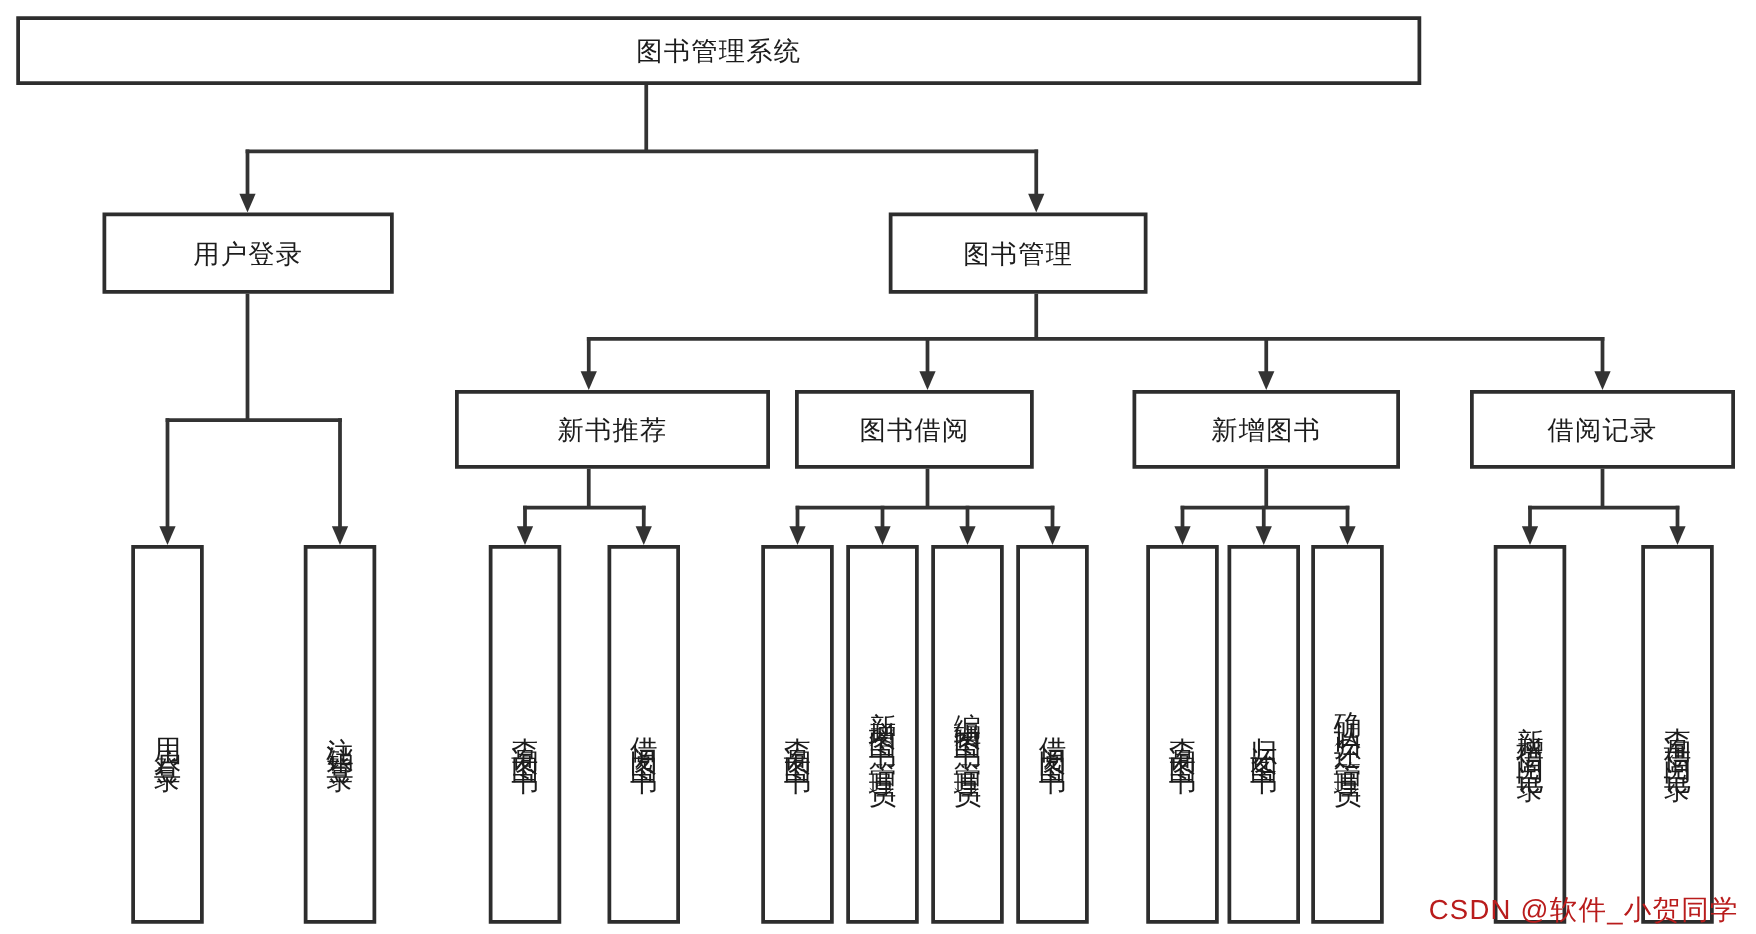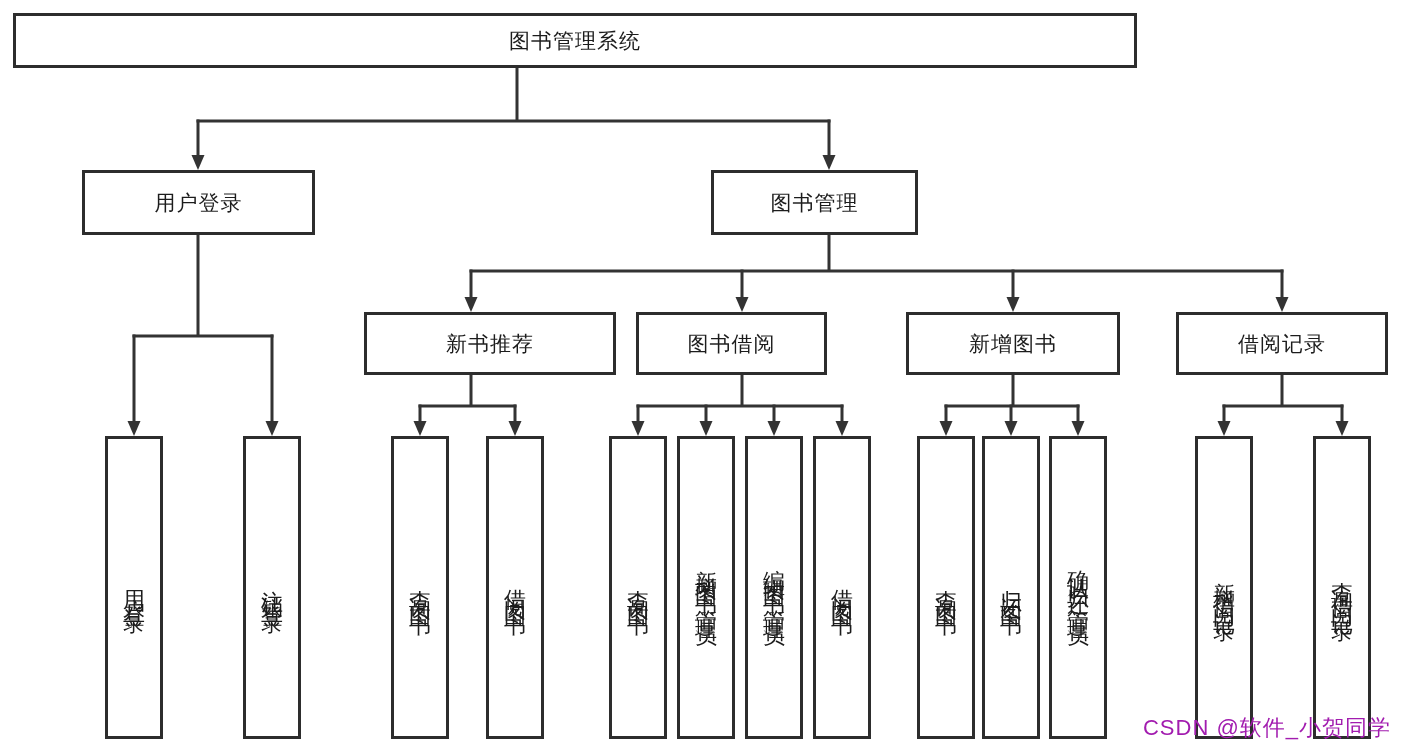--- a/index.html
+++ b/index.html
@@ -22,21 +22,21 @@
   .l3b{left:636px;width:191px;}
   .l3c{left:906px;width:214px;}
   .l3d{left:1176px;width:212px;}
   .leaf{top:436px;width:58px;height:303px;}
   .vtxt{
     writing-mode:vertical-rl;text-orientation:mixed;
     font-size:22px;letter-spacing:8px;line-height:1.0;white-space:nowrap;
   }
   .watermark{
     position:absolute;right:14px;bottom:4px;
-    color:#a21caf;font-size:22px;letter-spacing:1px;white-space:nowrap;
+    color:#b91c1c;font-size:22px;letter-spacing:1px;white-space:nowrap;
   }
 </style>
 </head>
 <body>
 
 <div class="stage">
 
   <svg class="wires" viewBox="0 0 1405 747" xmlns="http://www.w3.org/2000/svg" aria-hidden="true">
     <g stroke="#333333" stroke-width="3" fill="none" stroke-linecap="square">
 

